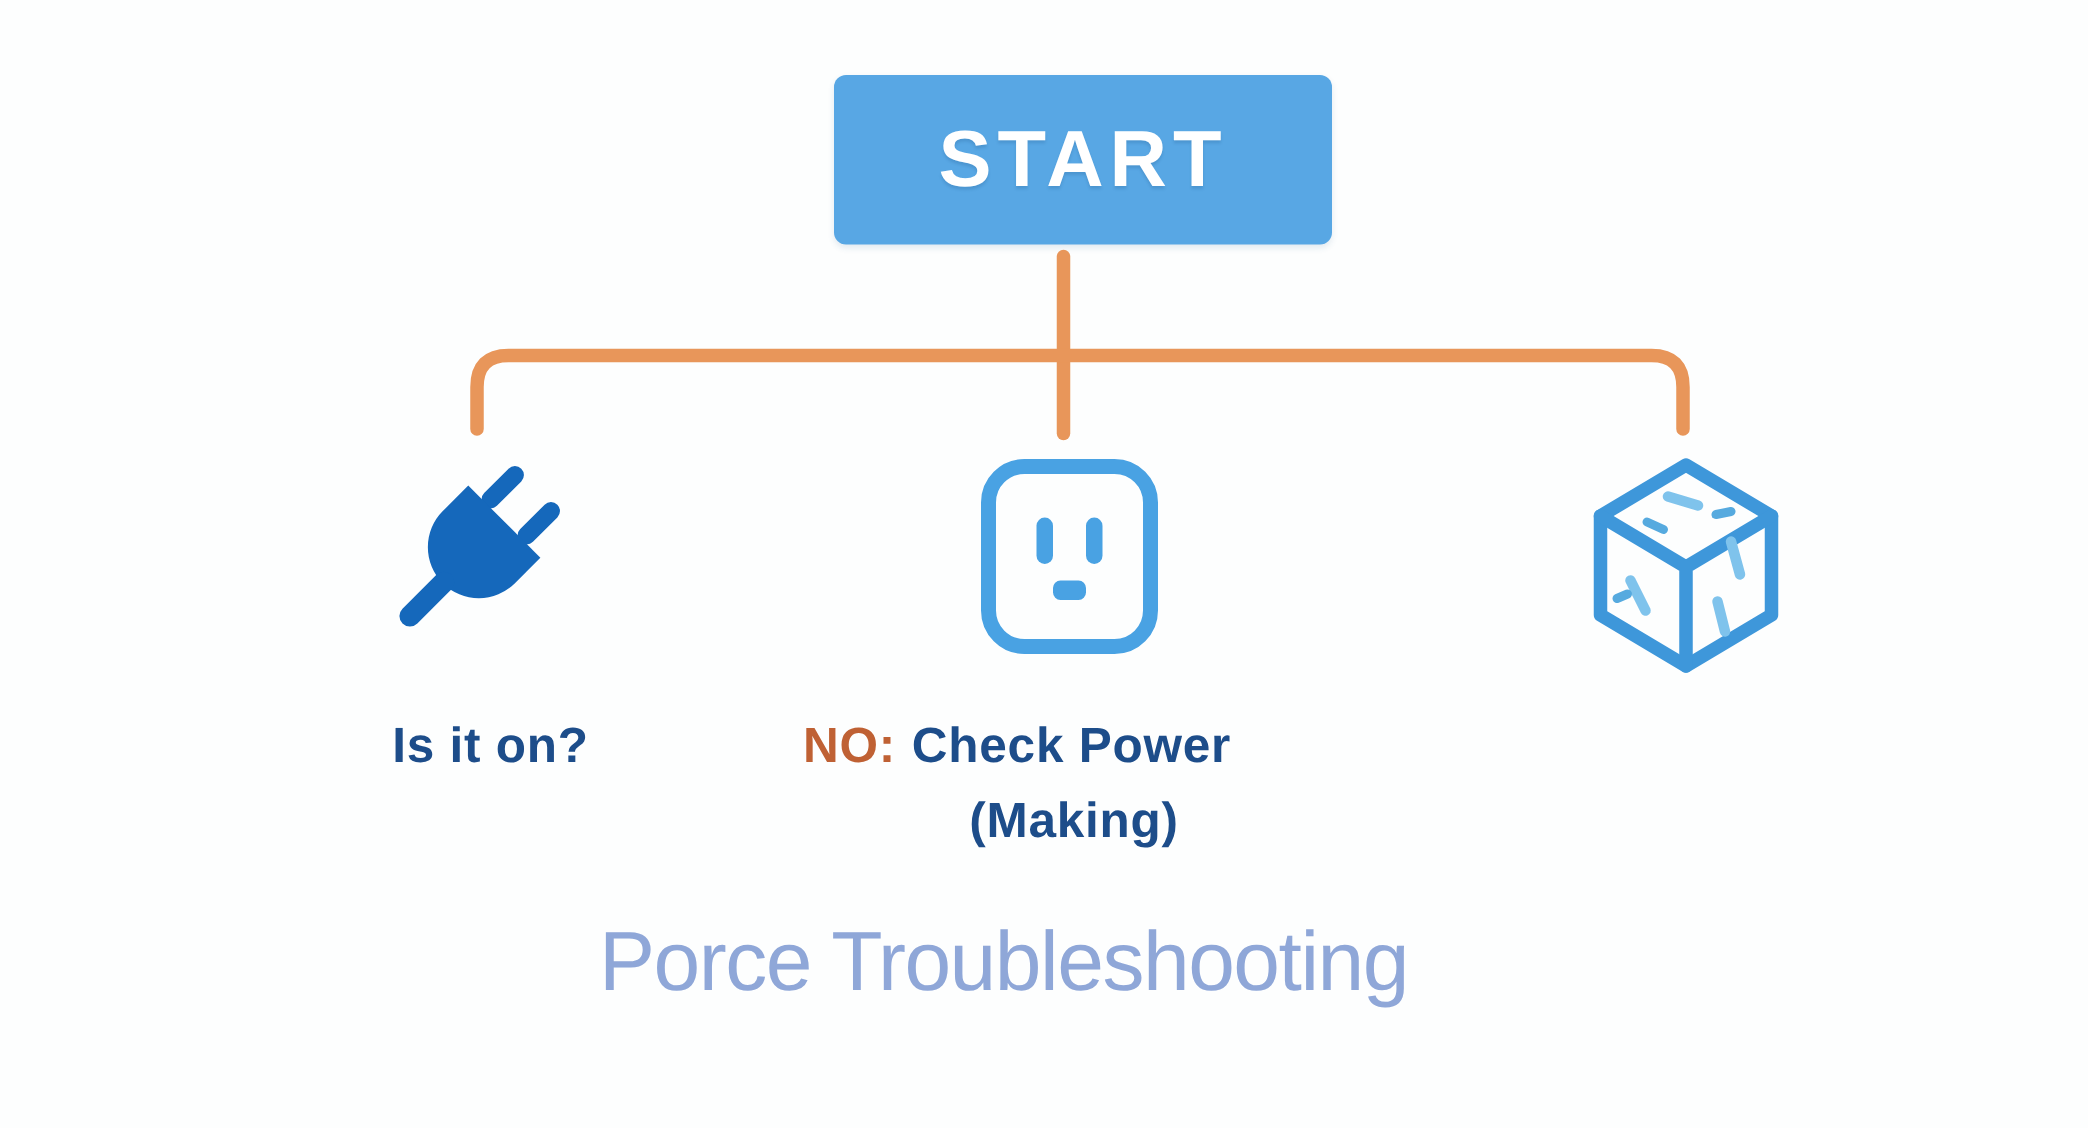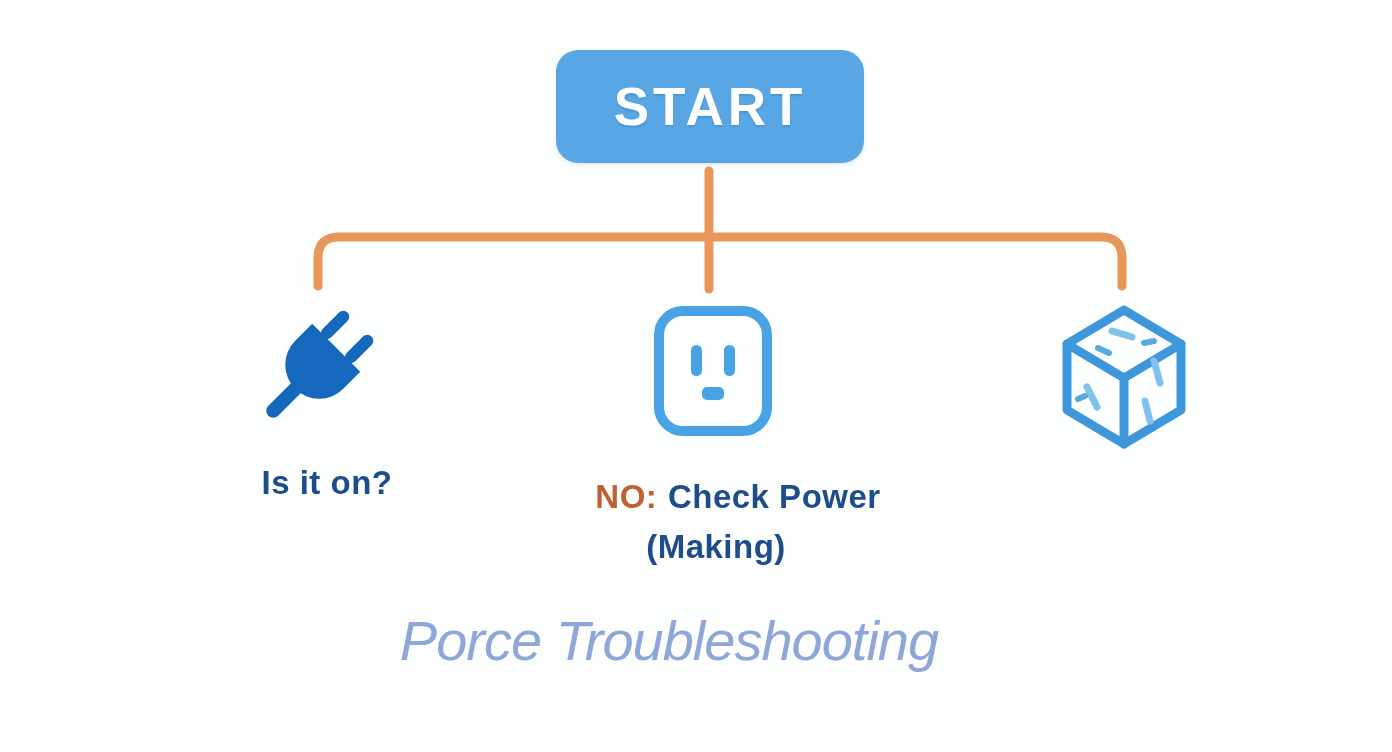--- a/index.html
+++ b/index.html
@@ -26,24 +26,24 @@
     position: relative;
     width: 1392px;
     height: 752px;
     background: var(--background);
     overflow: hidden;
   }
   .start-node {
     position: absolute;
     left: 556px;
     top: 50px;
-    width: 308px;
+    width: 332px;
     height: 113px;
     background: var(--start-fill);
-    border-radius: 22px;
+    border-radius: 8px;
     display: flex;
     align-items: center;
     justify-content: center;
     box-shadow: 0 2px 4px rgba(30,90,140,0.12);
   }
   .start-label {
     color: var(--start-text);
     font-size: 53px;
     font-weight: 700;
     letter-spacing: 4px;
@@ -88,21 +88,20 @@
     margin-right: 0.32em;
   }
   .caption {
     position: absolute;
     transform: translateX(-50%);
     white-space: nowrap;
     font-size: 56px;
     font-weight: 400;
     letter-spacing: -1px;
     color: var(--caption-blue);
-    font-style: italic;
   }
 </style>
 </head>
 <body>
 
 <div class="canvas">
 
   <div class="start-node">
     <span class="start-label">START</span>
   </div>
@@ -133,25 +132,25 @@
     <path class="cube-stroke" d="M 11 44 L 68 78 L 125 44 M 68 78 L 68 144"></path>
     <path class="speck" d="M 56 31 L 76 37"></path>
     <path class="speck-d" d="M 88 43 L 98 41"></path>
     <path class="speck-d" d="M 42 48 L 53 53"></path>
     <path class="speck" d="M 98 61 L 104 83"></path>
     <path class="speck" d="M 89 101 L 94 121"></path>
     <path class="speck" d="M 31 87 L 41 107"></path>
     <path class="speck-d" d="M 22 99 L 29 96"></path>
   </svg>
 
-  <div class="branch-label" style="left:327px; top:464px;text-align:right;">
+  <div class="branch-label" style="left:327px; top:478px;text-align:right;">
     <span>Is it on?</span>
   </div>
 
-  <div class="branch-label" style="left:738px; top:478px;">
+  <div class="branch-label" style="left:678px; top:478px;">
     <span class="prefix">NO:</span><span>Check Power</span>
   </div>
   <div class="branch-label" style="left:716px; top:528px;">
     <span>(Making)</span>
   </div>
 
 
   <div class="caption" style="left:669px; top:608px;">Porce Troubleshooting</div>
 
 </div>

